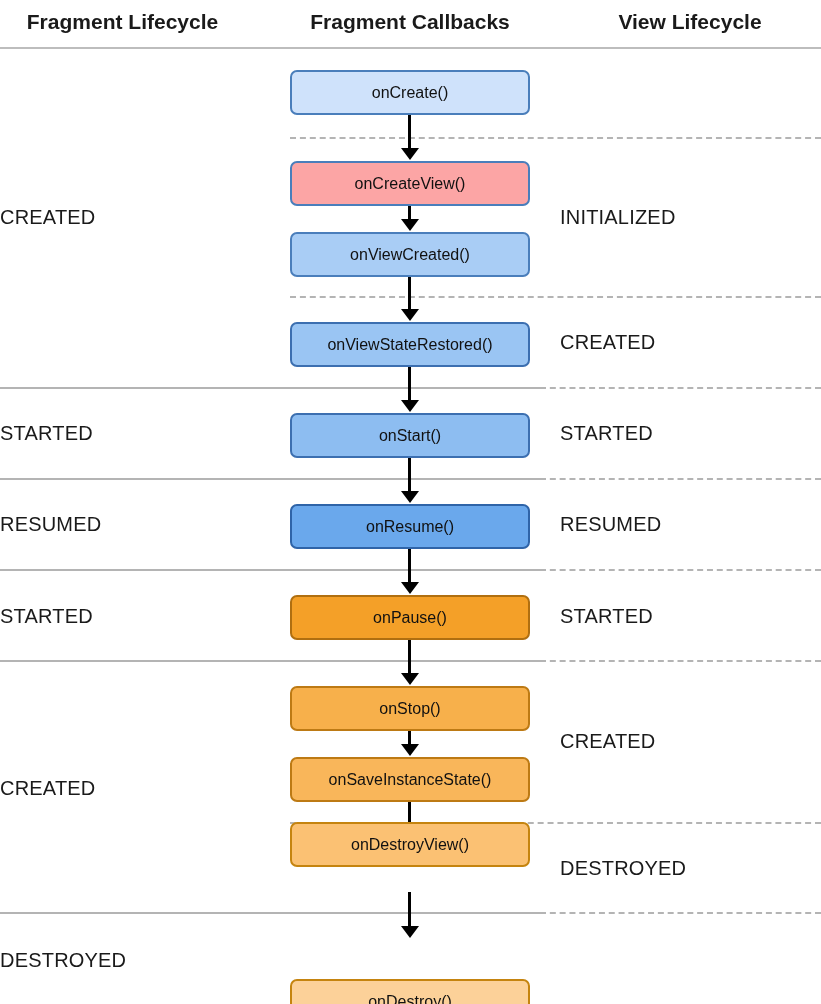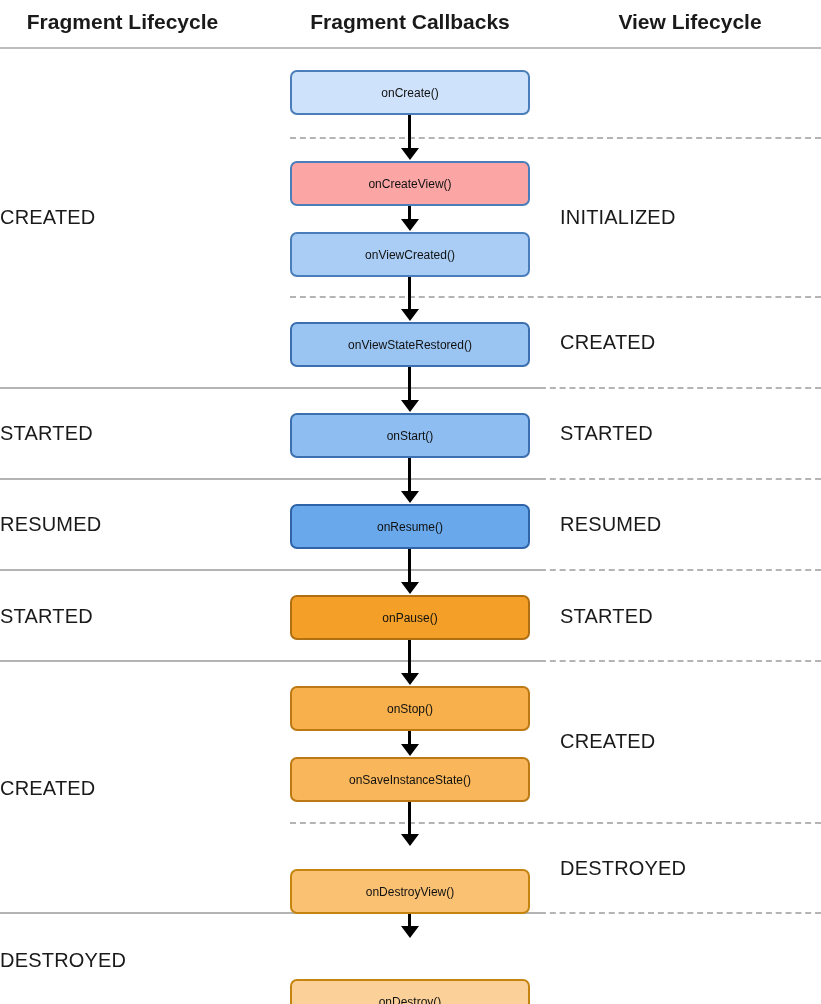--- a/index.html
+++ b/index.html
@@ -72,21 +72,21 @@
     left: 290px;
     width: 240px;
     height: 45px;
     box-sizing: border-box;
     border-radius: 7px;
     border-width: 2px;
     border-style: solid;
     display: flex;
     align-items: center;
     justify-content: center;
-    font-size: 12px;
+    font-size: 16px;
     font-weight: 400;
     color: #111111;
     white-space: nowrap;
   }
 
   
   .arrow {
     position: absolute;
     left: 408px;
     width: 3px;
@@ -163,17 +163,17 @@
   <div id="callback-layer">
       <div class="callback-box" style="top: 70px; background: rgb(207, 226, 251); border-color: rgb(74, 126, 187);">onCreate()</div>
       <div class="callback-box" style="top: 161px; background: #fca5a5; border-color: rgb(74, 126, 187);">onCreateView()</div>
       <div class="callback-box" style="top: 232px; background: rgb(169, 205, 245); border-color: rgb(74, 126, 187); text-align: center;">onViewCreated()</div>
       <div class="callback-box" style="top: 322px; background: rgb(154, 197, 243); border-color: rgb(60, 111, 176);">onViewStateRestored()</div>
       <div class="callback-box" style="top: 413px; background: rgb(141, 189, 241); border-color: rgb(60, 111, 176);">onStart()</div>
       <div class="callback-box" style="top: 504px; background: rgb(106, 168, 236); border-color: rgb(47, 100, 168);">onResume()</div>
       <div class="callback-box" style="top: 595px; background: rgb(244, 160, 40); border-color: rgb(176, 111, 16);">onPause()</div>
       <div class="callback-box" style="top: 686px; background: rgb(247, 176, 75); border-color: rgb(189, 122, 20);">onStop()</div>
       <div class="callback-box" style="top: 757px; background: rgb(249, 182, 90); border-color: rgb(189, 122, 20);">onSaveInstanceState()</div>
-      <div class="callback-box" style="top: 869px; background: rgb(251, 193, 115); border-color: rgb(197, 132, 15);">onDestroyView()</div>
+      <div class="callback-box" style="top: 822px; background: rgb(251, 193, 115); border-color: rgb(197, 132, 15);">onDestroyView()</div>
       <div class="callback-box" style="top: 979px; background: rgb(252, 209, 153); border-color: rgb(197, 132, 15);">onDestroy()</div>
     </div>
 
 </div>
 
 </body></html>

